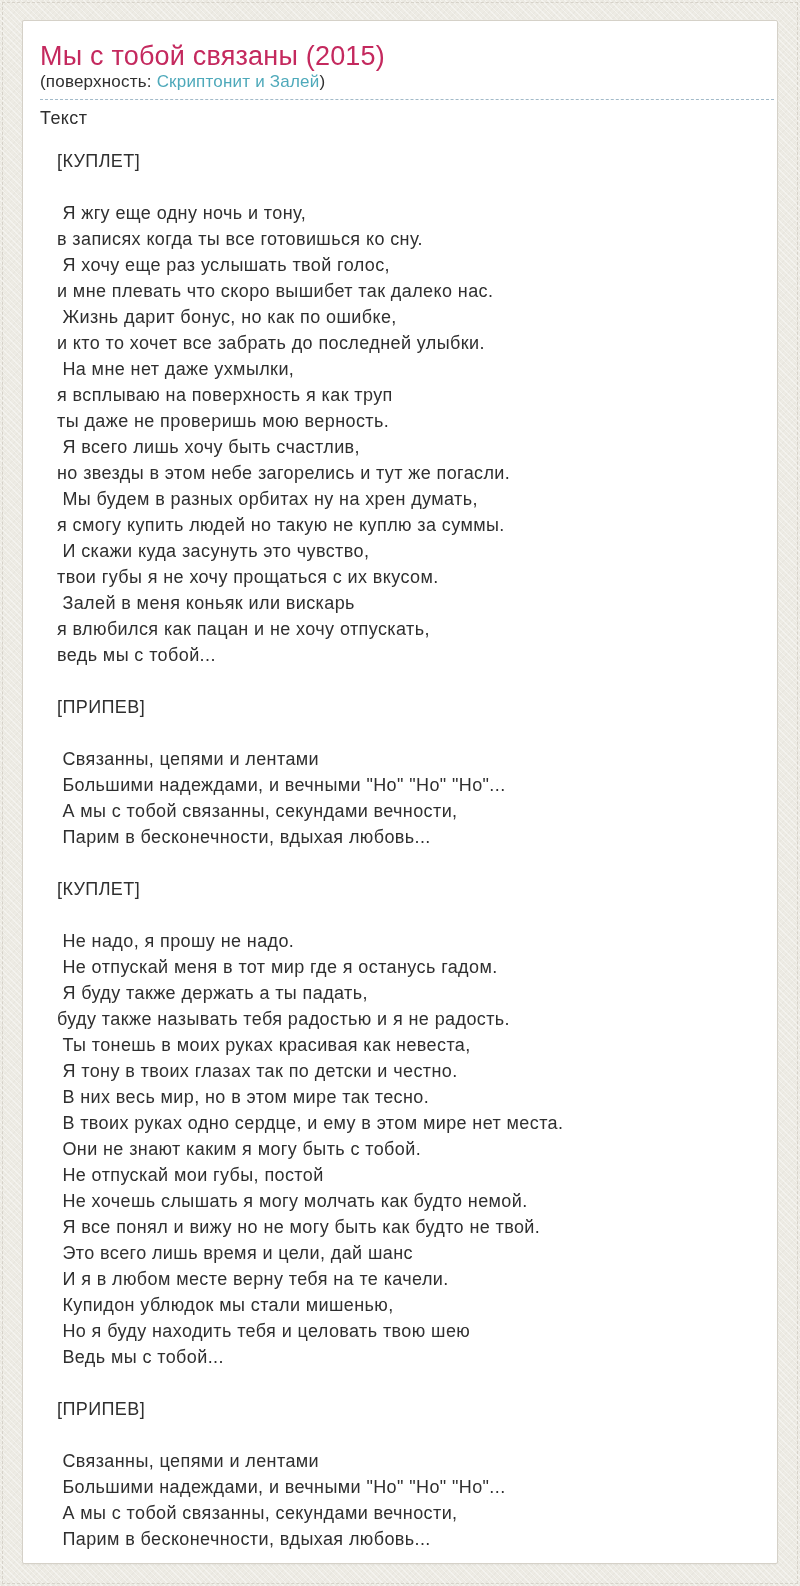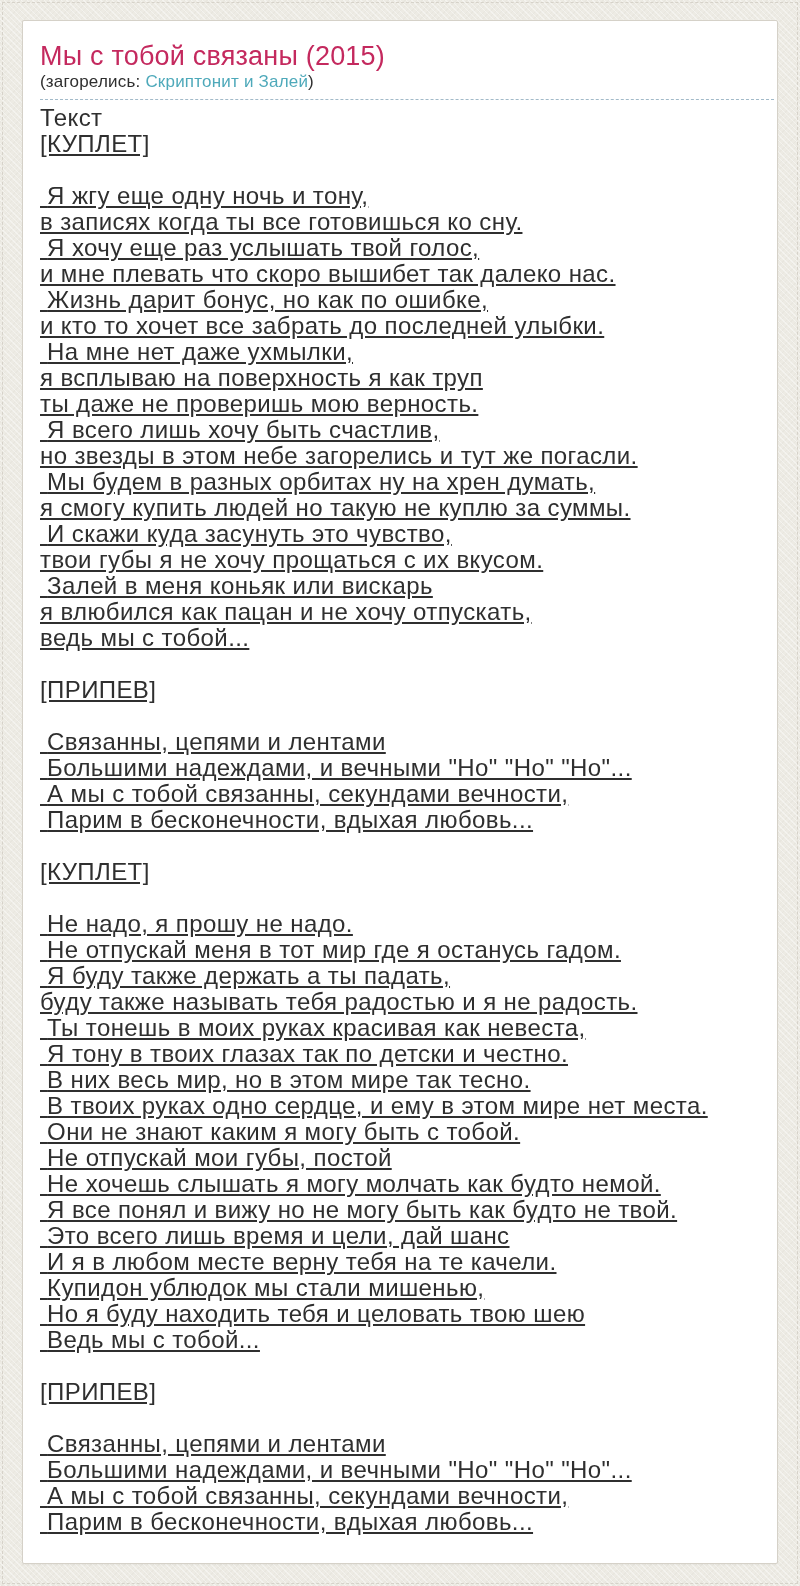--- a/index.html
+++ b/index.html
@@ -51,41 +51,40 @@
     letter-spacing: 0.2px;
     color: var(--text-color, #2f2f2f);
   }
   .artist-link {
     color: var(--link-color, #4ea9ba);
     text-decoration: none;
     cursor: pointer;
   }
   .lyrics-block {
     margin-top: 5px;
-    font-size: 24px;
+    font-size: 18px;
     line-height: 26px;
     letter-spacing: 0.4px;
     color: var(--text-color, #2f2f2f);
   }
   .lyrics-text {
     white-space: pre-wrap;
     font-family: "Liberation Sans", sans-serif;
-    margin: 0;
-    text-decoration: underline;
+    margin: 17px;
   }
 </style>
 </head>
 <body>
 
 <div class="stitch-border"></div>
 
 <div class="card">
   <div class="song-header">
     <h1 class="song-title">Мы с тобой связаны (2015)</h1>
-    <div class="artist-line"><span>(загорелись:</span> <a class="artist-link">Скриптонит и Залей</a><span>)</span></div>
+    <div class="artist-line"><span>(поверхность:</span> <a class="artist-link">Скриптонит и Залей</a><span>)</span></div>
   </div>
 
   <div class="lyrics-block">
     <div>Текст</div>
     <div class="lyrics-text">[КУПЛЕТ]
 
  Я жгу еще одну ночь и тону,
 в записях когда ты все готовишься ко сну.
  Я хочу еще раз услышать твой голос,
 и мне плевать что скоро вышибет так далеко нас.

